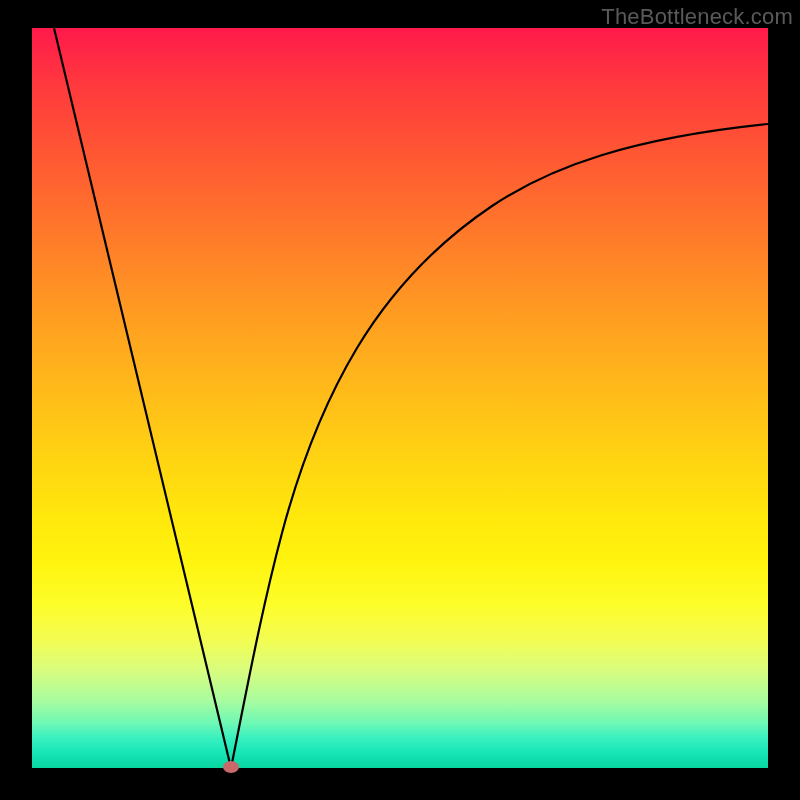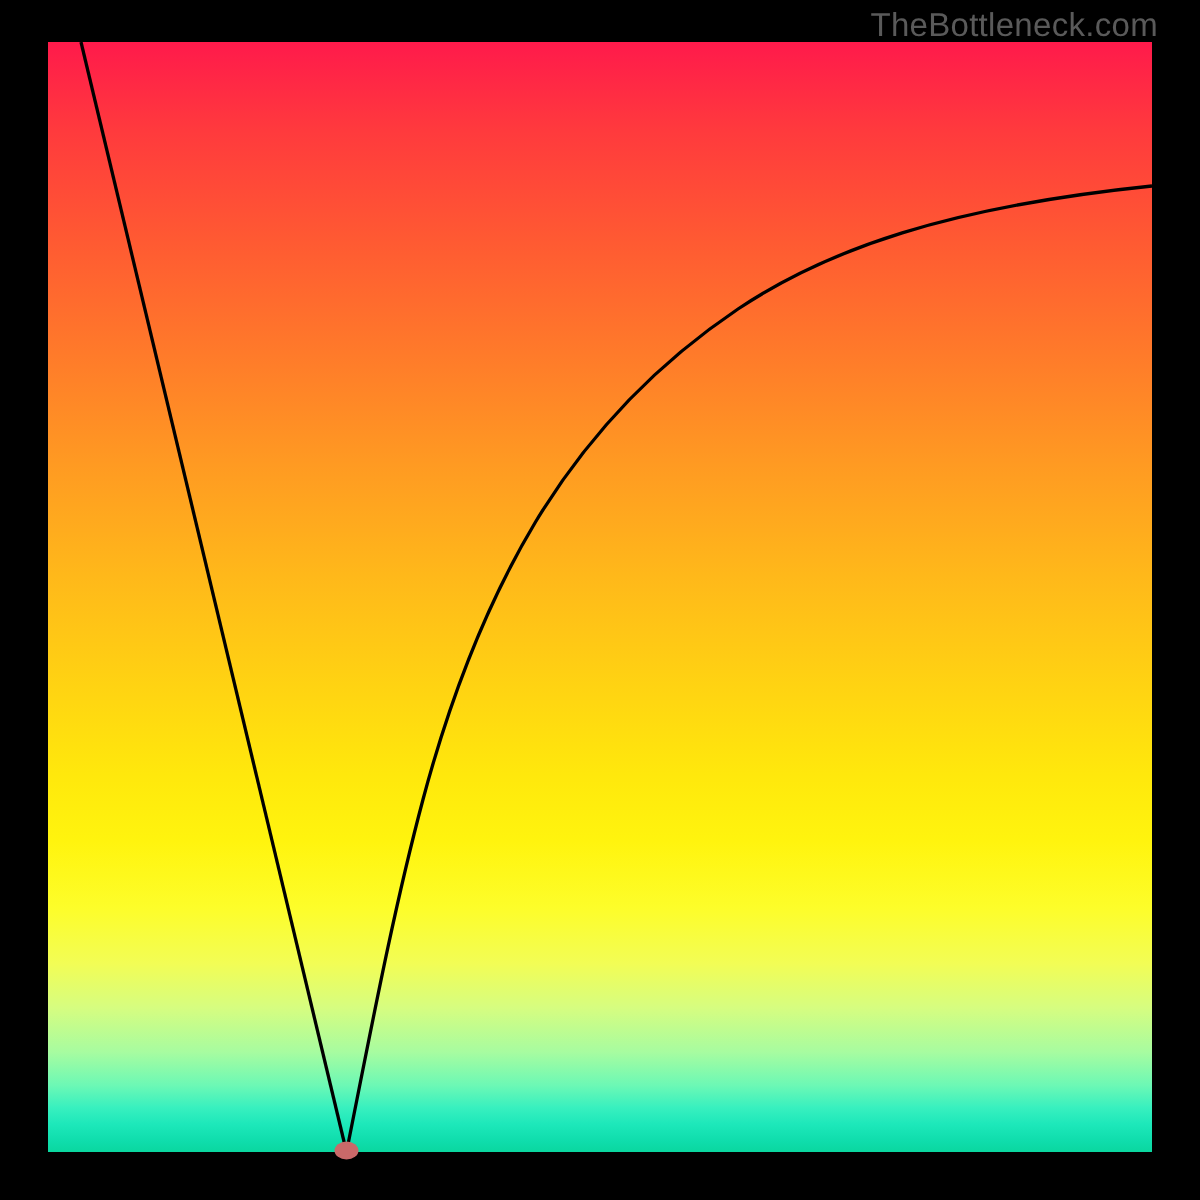--- a/index.html
+++ b/index.html
@@ -13,21 +13,21 @@
   }
   .frame {
     position: relative;
     width: 800px;
     height: 800px;
     background: #000;
   }
   .watermark {
     position: absolute;
     top: 4px;
-    right: 28px;
+    right: 7px;
     color: #5a5a5a;
     font-size: 22px;
     font-weight: 500;
     letter-spacing: 0.2px;
     z-index: 10;
   }
   .plot-area {
     position: absolute;
     left: 32px;
     top: 28px;

